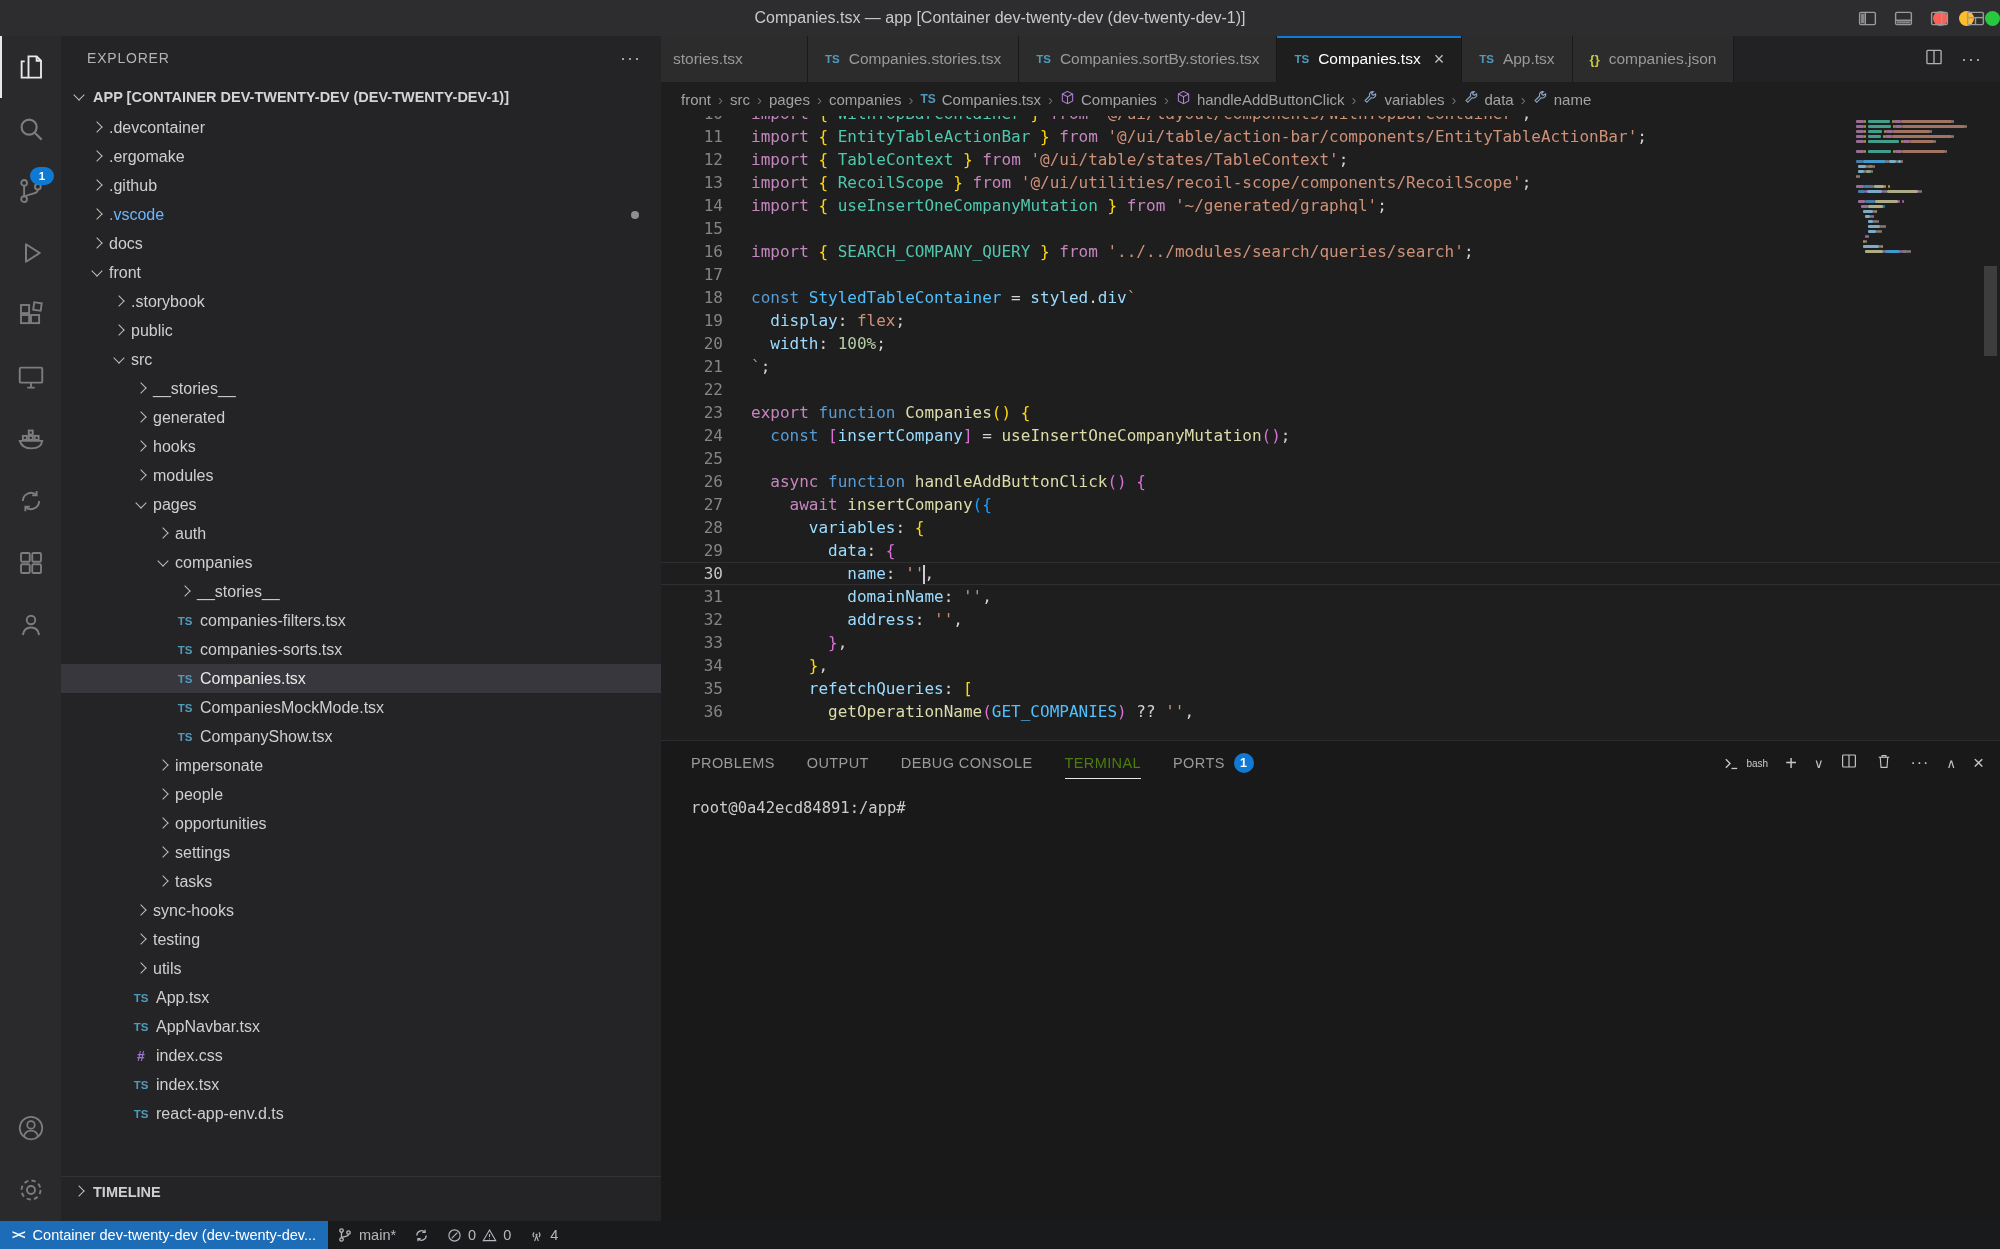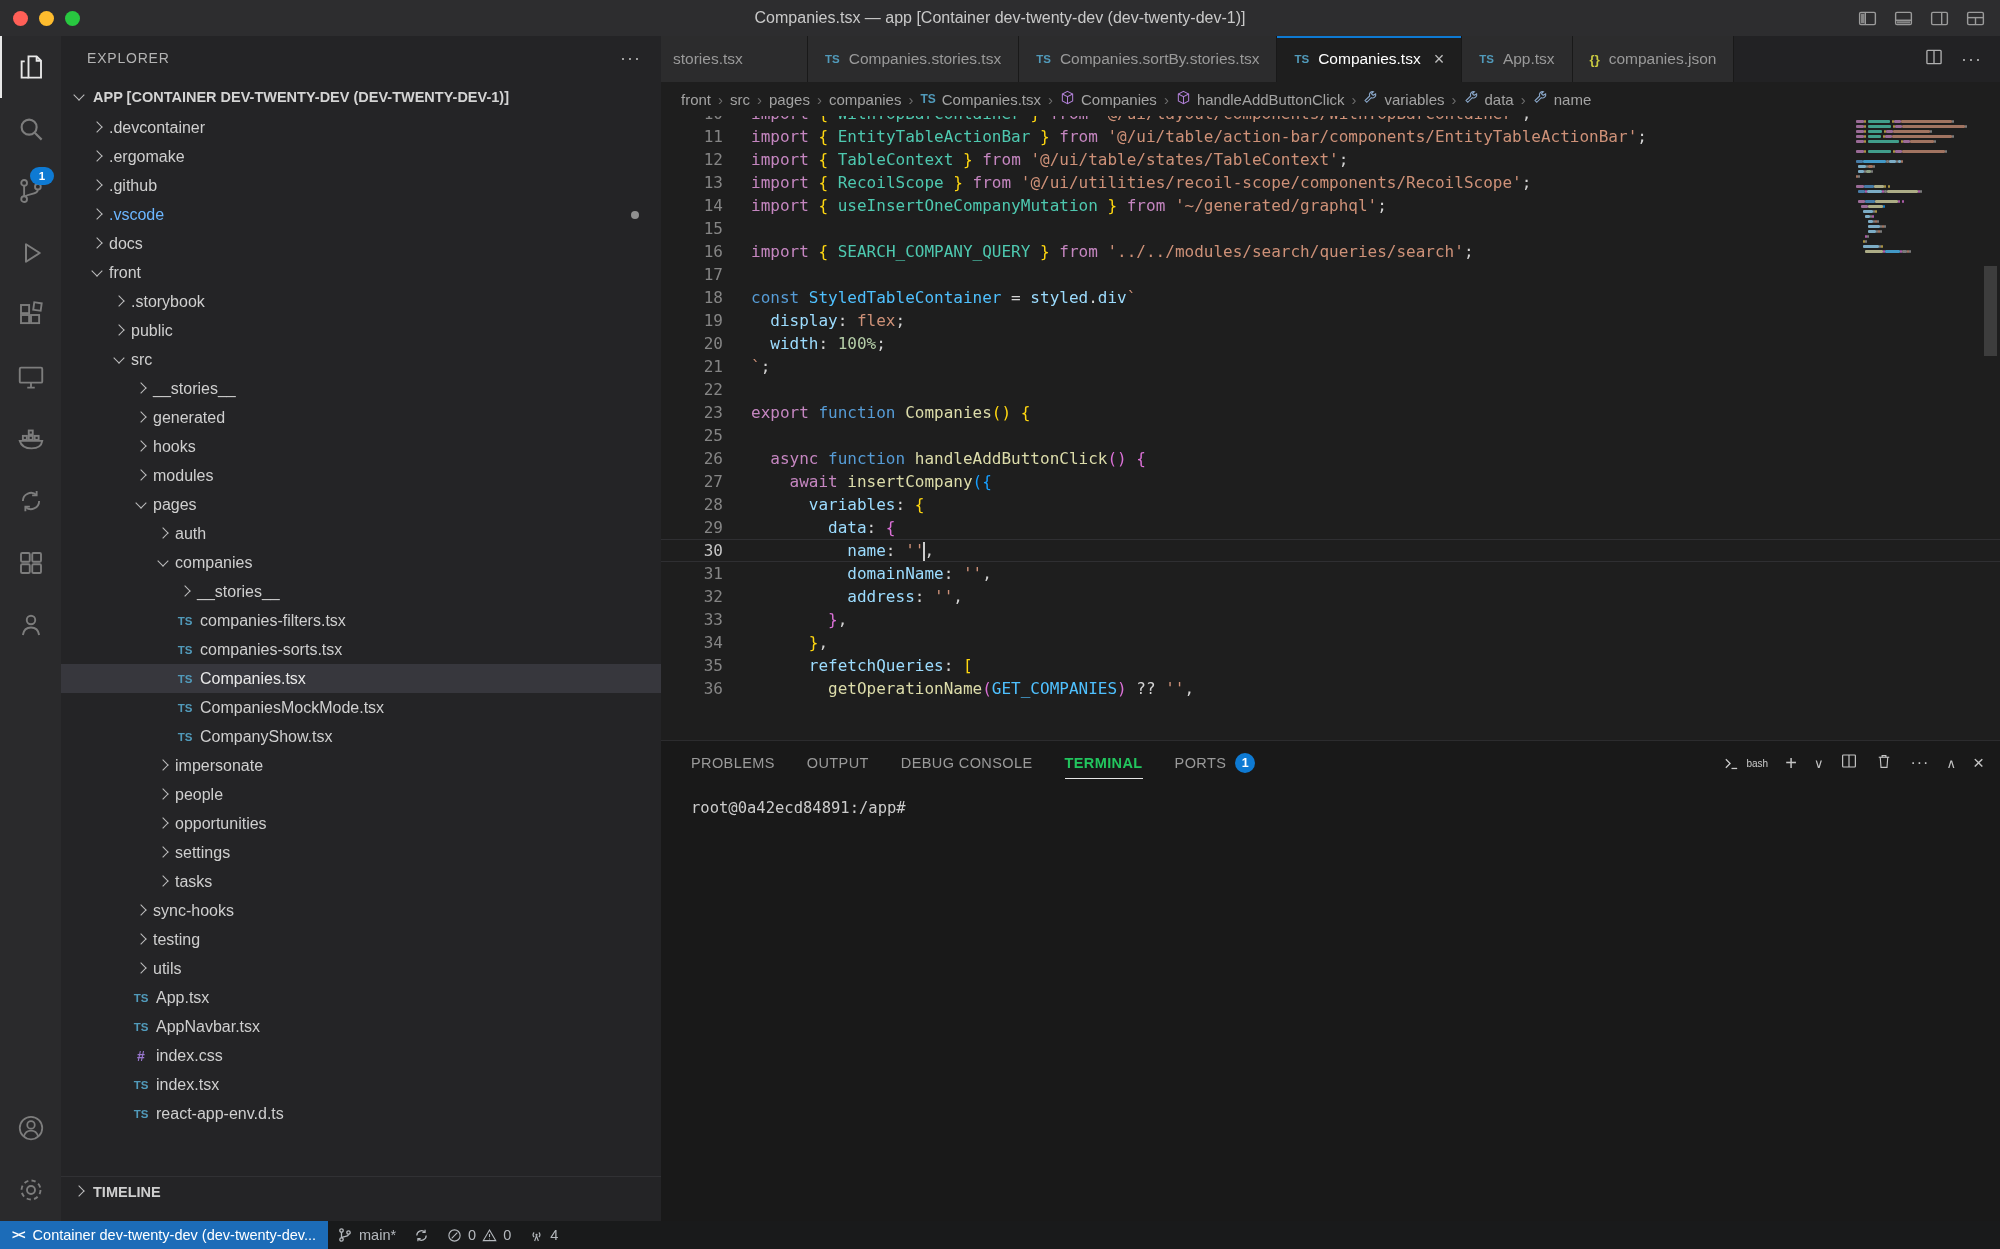--- a/index.html
+++ b/index.html
@@ -1,20 +1,20 @@
 <!DOCTYPE html>
 <html><head>
 <meta charset="utf-8">
 <style>
   html,body{margin:0;padding:0;background:#1e1e1e;}
   #app{position:relative;width:2000px;height:1249px;overflow:hidden;background:#1e1e1e;
        font-family:"Liberation Sans","DejaVu Sans",sans-serif;color:#cccccc;user-select:none;}
   
   #titlebar{position:absolute;top:0;left:0;right:0;height:36px;background:#2d2d2f;border-bottom:1px solid #1f1f20;
-            display:flex;align-items:center;}
+            display:flex;align-items:center;justify-content:flex-end;}
   .tl-group{display:flex;gap:11px;padding-left:13px;}
   .tl{width:15px;height:15px;border-radius:50%;}
   .tl-close{background:#ff5f57}.tl-min{background:#febc2e}.tl-zoom{background:#28c840}
   #title-text{position:absolute;left:50%;transform:translateX(-50%);color:#c9c9c9;font-size:16px;white-space:nowrap;}
   #titlebar-actions{position:absolute;right:14px;top:0;height:36px;display:flex;gap:15px;align-items:center;color:#9b9b9b;}
   #titlebar-actions svg{display:block}
   
   #activitybar{position:absolute;top:36px;left:0;width:61px;bottom:28px;background:#2a2a2c;display:flex;flex-direction:column;}
   .ab-icon{width:61px;height:62px;display:flex;align-items:center;justify-content:center;color:#7d7d7d;position:relative;flex:none;}
   .ab-icon.active{color:#e8e8e8;box-shadow:inset 2px 0 0 #e8e8e8;}
@@ -69,21 +69,21 @@
   .t-b1{color:#ffd710}.t-b2{color:#DA70D6}.t-b3{color:#179FFF}
   .cursor{display:inline-block;width:2px;height:19px;background:#cccccc;vertical-align:middle;margin:0 -1px;}
   #minimap{position:absolute;top:4px;right:26px;width:118px;}
   .mm-row{height:3px;margin-bottom:2px;display:flex;}
   .mm-seg{height:2.5px;border-radius:1px;}
   #vscrollbar{position:absolute;top:150px;right:3px;width:13px;height:90px;background:rgba(121,121,121,.35);}
   
   #panel{position:absolute;left:0;right:0;bottom:0;height:480px;background:#191919;border-top:1px solid #2c2c2e;}
   #panel-header{height:44px;display:flex;align-items:center;padding:0 16px 0 30px;gap:32px;}
   .ptab{color:#9a9a9a;font-size:14.5px;letter-spacing:.4px;height:44px;display:flex;align-items:center;gap:9px;position:relative;white-space:nowrap;}
-  .ptab.active{color:#22c55e;font-weight:bold;}
+  .ptab.active{color:#4d7c0f;}
   .ptab.active::after{content:"";position:absolute;bottom:6px;left:0;right:0;height:1px;background:#e7e7e7;}
   .pbadge{background:#0e7ad3;color:#fff;border-radius:50%;width:20px;height:20px;font-size:12.5px;display:flex;
           align-items:center;justify-content:center;font-weight:700;}
   #panel-actions{margin-left:auto;display:flex;align-items:center;gap:17px;color:#c4c4c4;font-size:16px;}
   #shell-label{display:flex;align-items:center;gap:7px;font-size:10px;color:#cccccc;}
   #terminal-body{padding:14px 0 0 30px;font-family:"DejaVu Sans Mono",monospace;font-size:15.5px;color:#cccccc;}
   
   #statusbar{position:absolute;left:0;right:0;bottom:0;height:28px;background:#191a1b;display:flex;align-items:center;
              font-size:14.5px;color:#b5b9be;white-space:nowrap;}
   #remote{height:28px;background:#1c6cb8;color:#ffffff;display:flex;align-items:center;padding:0 12px;gap:8px;
@@ -491,20 +491,21 @@
           <div class="code-line"><span class="ln">14</span><span class="lt"><span class="t-k1">import </span><span class="t-b1">{</span><span class="t-pl"> </span><span class="t-ty">useInsertOneCompanyMutation</span><span class="t-pl"> </span><span class="t-b1">}</span><span class="t-k1"> from </span><span class="t-st">'~/generated/graphql'</span><span class="t-pl">;</span></span></div>
           <div class="code-line"><span class="ln">15</span><span class="lt"></span></div>
           <div class="code-line"><span class="ln">16</span><span class="lt"><span class="t-k1">import </span><span class="t-b1">{</span><span class="t-pl"> </span><span class="t-ty">SEARCH_COMPANY_QUERY</span><span class="t-pl"> </span><span class="t-b1">}</span><span class="t-k1"> from </span><span class="t-st">'../../modules/search/queries/search'</span><span class="t-pl">;</span></span></div>
           <div class="code-line"><span class="ln">17</span><span class="lt"></span></div>
           <div class="code-line"><span class="ln">18</span><span class="lt"><span class="t-k2">const </span><span class="t-cn">StyledTableContainer</span><span class="t-pl"> = </span><span class="t-va">styled</span><span class="t-pl">.</span><span class="t-va">div</span><span class="t-st">`</span></span></div>
           <div class="code-line"><span class="ln">19</span><span class="lt"><span class="t-pl">  </span><span class="t-va">display</span><span class="t-pl">: </span><span class="t-st">flex</span><span class="t-pl">;</span></span></div>
           <div class="code-line"><span class="ln">20</span><span class="lt"><span class="t-pl">  </span><span class="t-va">width</span><span class="t-pl">: </span><span class="t-nu">100%</span><span class="t-pl">;</span></span></div>
           <div class="code-line"><span class="ln">21</span><span class="lt"><span class="t-st">`</span><span class="t-pl">;</span></span></div>
           <div class="code-line"><span class="ln">22</span><span class="lt"></span></div>
           <div class="code-line"><span class="ln">23</span><span class="lt"><span class="t-k1">export </span><span class="t-k2">function </span><span class="t-fn">Companies</span><span class="t-b1">()</span><span class="t-pl"> </span><span class="t-b1">{</span></span></div>
+          <div class="code-line"><span class="ln">24</span><span class="lt"><span class="t-pl">  </span><span class="t-k2">const </span><span class="t-b2">[</span><span class="t-va">insertCompany</span><span class="t-b2">]</span><span class="t-pl"> = </span><span class="t-fn">useInsertOneCompanyMutation</span><span class="t-b2">()</span><span class="t-pl">;</span></span></div>
           <div class="code-line"><span class="ln">25</span><span class="lt"></span></div>
           <div class="code-line"><span class="ln">26</span><span class="lt"><span class="t-pl">  </span><span class="t-k1">async </span><span class="t-k2">function </span><span class="t-fn">handleAddButtonClick</span><span class="t-b2">()</span><span class="t-pl"> </span><span class="t-b2">{</span></span></div>
           <div class="code-line"><span class="ln">27</span><span class="lt"><span class="t-pl">    </span><span class="t-k1">await </span><span class="t-fn">insertCompany</span><span class="t-b3">({</span></span></div>
           <div class="code-line"><span class="ln">28</span><span class="lt"><span class="t-pl">      </span><span class="t-va">variables</span><span class="t-pl">: </span><span class="t-b1">{</span></span></div>
           <div class="code-line"><span class="ln">29</span><span class="lt"><span class="t-pl">        </span><span class="t-va">data</span><span class="t-pl">: </span><span class="t-b2">{</span></span></div>
           <div class="code-line cur"><span class="ln">30</span><span class="lt"><span class="t-pl">          </span><span class="t-va">name</span><span class="t-pl">: </span><span class="t-st">''</span><span class="cursor"></span><span class="t-pl">,</span></span></div>
           <div class="code-line"><span class="ln">31</span><span class="lt"><span class="t-pl">          </span><span class="t-va">domainName</span><span class="t-pl">: </span><span class="t-st">''</span><span class="t-pl">,</span></span></div>
           <div class="code-line"><span class="ln">32</span><span class="lt"><span class="t-pl">          </span><span class="t-va">address</span><span class="t-pl">: </span><span class="t-st">''</span><span class="t-pl">,</span></span></div>
           <div class="code-line"><span class="ln">33</span><span class="lt"><span class="t-pl">        </span><span class="t-b2">}</span><span class="t-pl">,</span></span></div>
           <div class="code-line"><span class="ln">34</span><span class="lt"><span class="t-pl">      </span><span class="t-b1">}</span><span class="t-pl">,</span></span></div>

